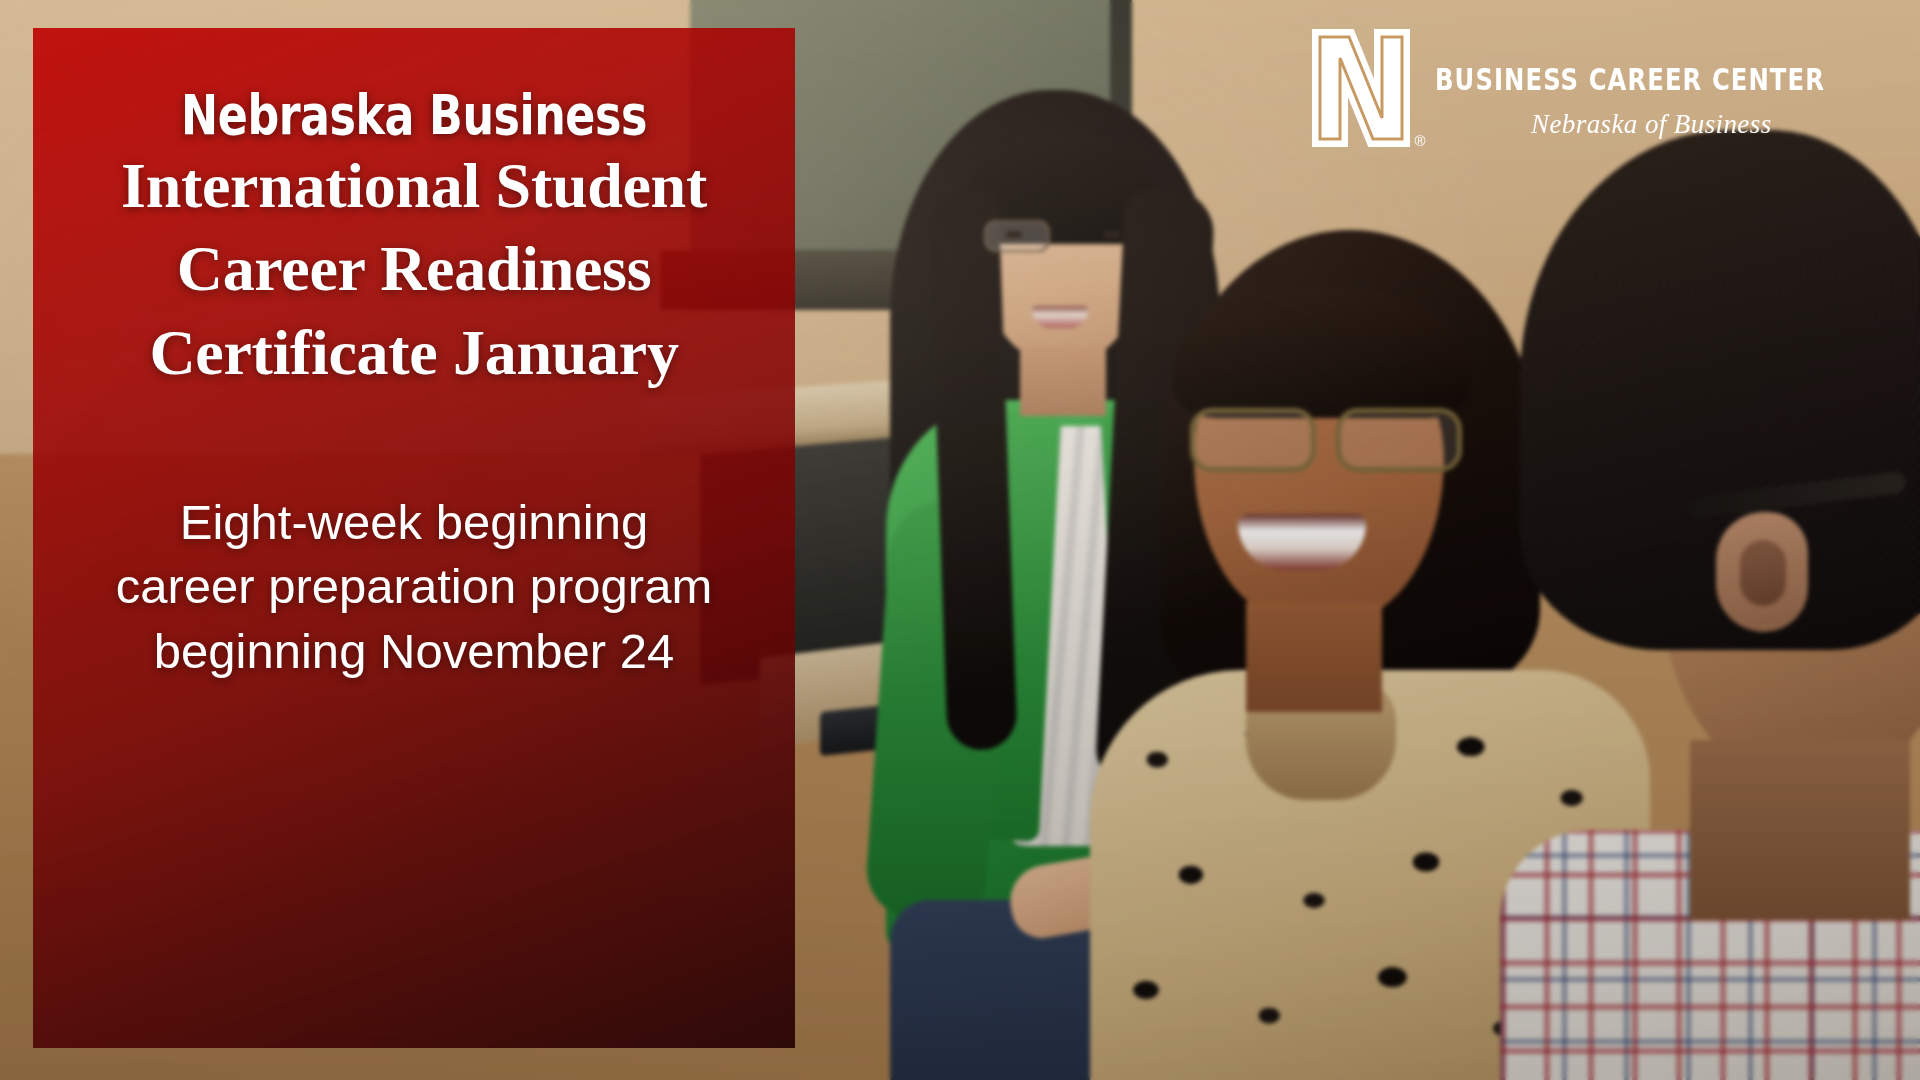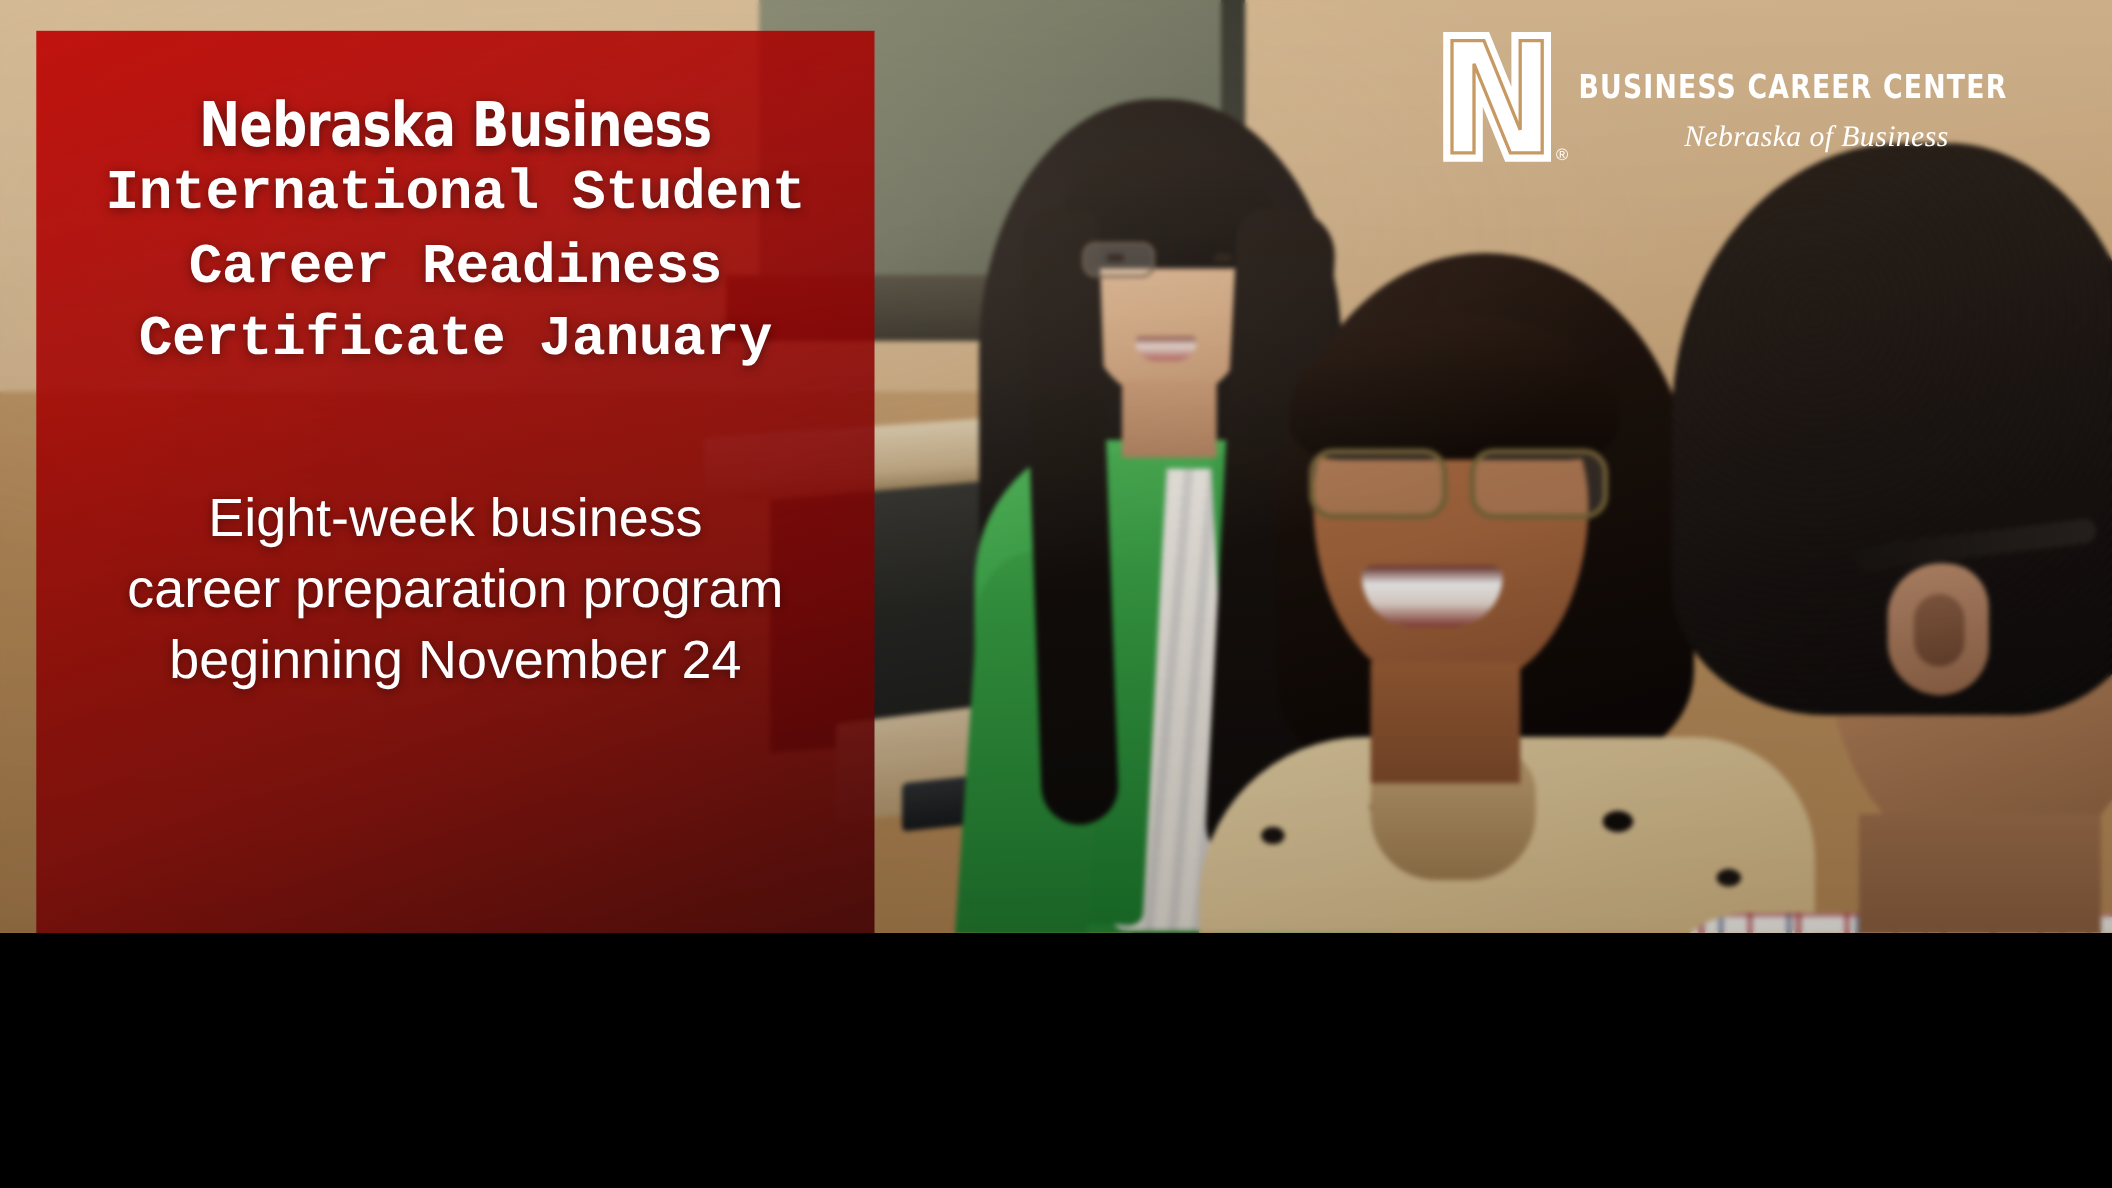--- a/index.html
+++ b/index.html
@@ -3,21 +3,21 @@
 <meta charset="utf-8">
 <style>
   html, body {
     margin: 0;
     padding: 0;
     background: #000;
   }
   .stage {
     position: relative;
     width: 1920px;
-    height: 848px;
+    height: 1080px;
     overflow: hidden;
     font-family: "Liberation Sans", sans-serif;
     background: #a16207;
   }
 
   
   .photo {
     position: absolute;
     inset: 0;
     overflow: hidden;
@@ -385,23 +385,23 @@
   .h-kicker {
     font-family: "DejaVu Sans Condensed", "Liberation Sans Narrow", "Liberation Sans", sans-serif;
     font-weight: 700;
     font-size: 56px;
     letter-spacing: -0.5px;
     line-height: 1.04;
     text-shadow: 0 2px 10px rgba(0,0,0,.5);
     transform: scaleX(.88);
   }
   .h-line {
-    font-family: Liberation Mono, monospace;
+    font-family: Liberation Serif, serif;
     font-weight: 700;
-    font-size: 51px;
+    font-size: 64px;
     line-height: 1.30;
     letter-spacing: -0.3px;
     text-shadow: 0 2px 10px rgba(0,0,0,.45);
   }
   .body-block {
     margin-top: 96px;
     font-family: "Liberation Sans", sans-serif;
     font-weight: 400;
     font-size: 49px;
     line-height: 1.32;
@@ -539,21 +539,21 @@
   <div class="red-panel">
 
     <div class="headline-block">
       <div class="h-kicker">Nebraska Business</div>
       <div class="h-line">International Student</div>
       <div class="h-line">Career Readiness</div>
       <div class="h-line">Certificate January</div>
     </div>
 
     <div class="body-block">
-      <div>Eight-week business</div>
+      <div>Eight-week beginning</div>
       <div>career preparation program</div>
       <div>beginning November 24</div>
     </div>
 
 
   </div>
 
   <div class="logo">
     <div class="logo-n">
       <svg width="104" height="124" viewBox="0 0 104 124" aria-hidden="true">

